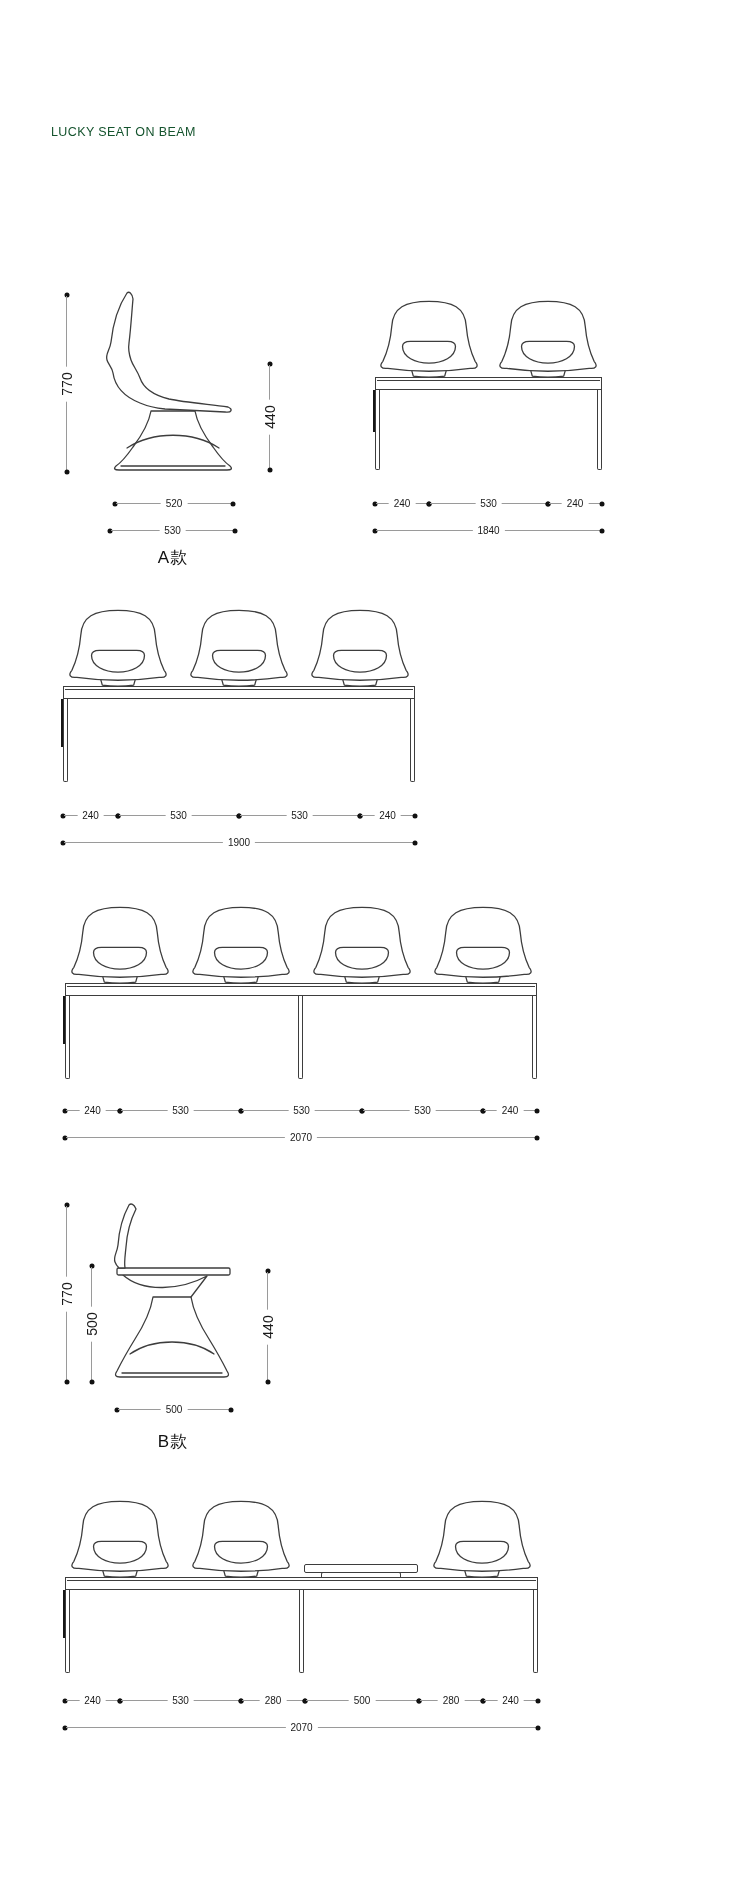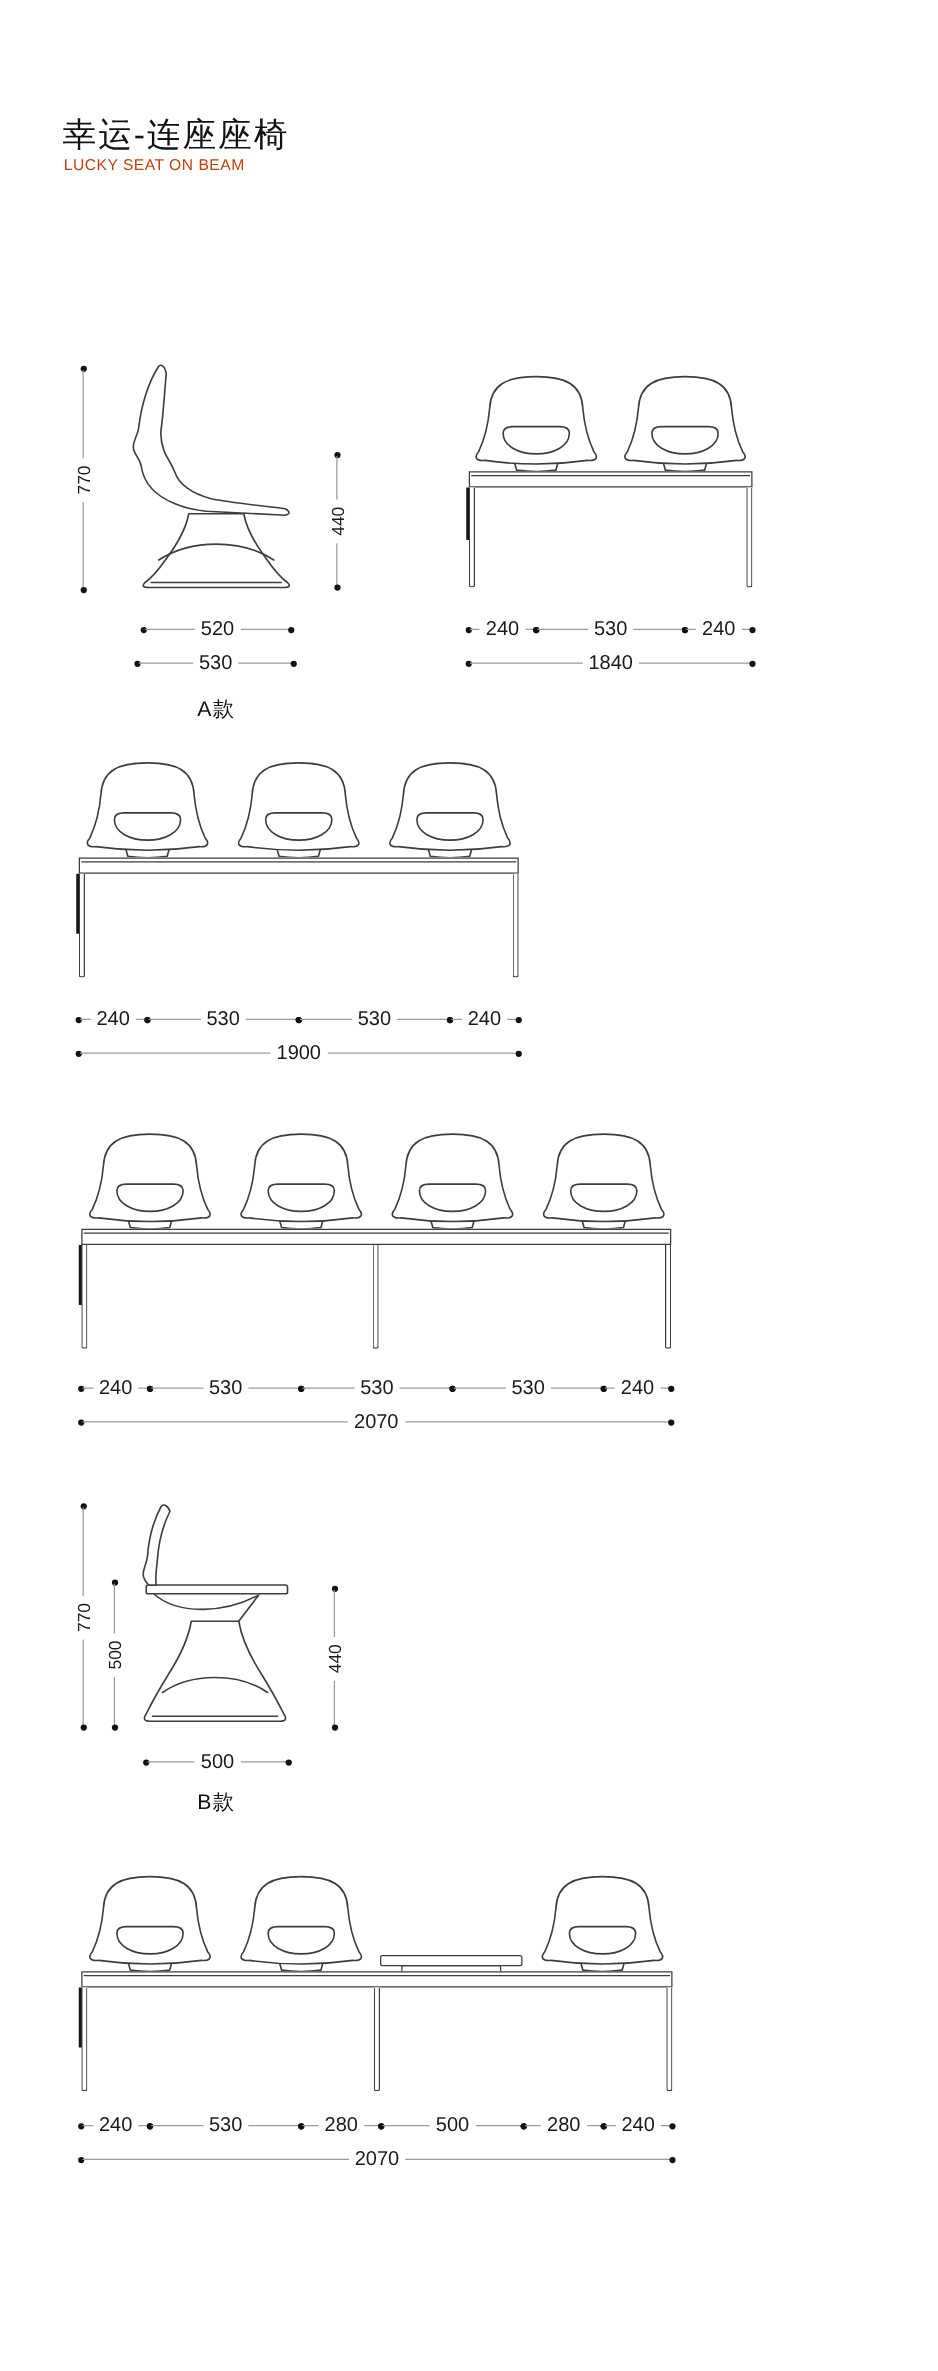--- a/index.html
+++ b/index.html
@@ -1,28 +1,28 @@
 <!DOCTYPE html>
 <html><head>
 <meta charset="utf-8">
 <style>
   html,body{margin:0;padding:0;background:#fff;}
   .page{position:relative;width:750px;height:1897px;background:#ffffff;overflow:hidden;
         font-family:"Liberation Sans","DejaVu Sans",sans-serif;color:#1a1a1a;}
   .title{position:absolute;left:50px;top:90px;font-size:27px;letter-spacing:1.5px;color:#111;}
-  .subtitle{position:absolute;left:51px;top:125px;font-size:12.5px;letter-spacing:.4px;color:#c2410c;}
+  .subtitle{position:absolute;left:51px;top:125px;font-size:12.5px;letter-spacing:.4px;color:#14532d;}
 
   
   .hdim{position:absolute;height:12px;}
   .hdim .hline{position:absolute;left:1px;right:1px;top:5px;border-top:1px solid #9a9a9a;}
   .dot{position:absolute;width:5px;height:5px;border-radius:50%;background:#111;}
   .hdim .dot{top:6px;transform:translate(-50%,-50%);}
   .hdim .dot.l{left:0;} .hdim .dot.r{left:100%;}
   .hdim .lbl{position:absolute;left:50%;top:6px;transform:translate(-50%,-50%);
-             background:#fff;padding:0 5px;font-size:16px;line-height:1;white-space:nowrap;}
+             background:#fff;padding:0 5px;font-size:10px;line-height:1;white-space:nowrap;}
   .vdim{position:absolute;width:12px;}
   .vdim .vline{position:absolute;top:1px;bottom:1px;left:5px;border-left:1px solid #9a9a9a;}
   .vdim .dot{left:5.5px;transform:translate(-50%,-50%);}
   .vdim .dot.t{top:0;} .vdim .dot.b{top:100%;}
   .vdim .lbl{position:absolute;left:6px;top:50%;transform:translate(-50%,-50%) rotate(-90deg);
              background:#fff;padding:0 6px;font-size:14px;line-height:1;white-space:nowrap;}
 
   
   .unit{position:absolute;}
   .seat{position:absolute;overflow:visible;}
@@ -45,21 +45,20 @@
   <svg width="0" height="0" style="position:absolute" aria-hidden="true">
     <defs>
       <symbol id="sym-seat" viewBox="0 0 104 92">
         <path class="fl" vector-effect="non-scaling-stroke" d="M34,83 L70,83 L68,91 Q52,93.5 36,91 Z"></path>
         <path class="fl" vector-effect="non-scaling-stroke" d="M10,82 C3,83 1,79 5,74 C10,62 13,47 14,34 C15,12 28,5 52,5 C76,5 89,12 90,34 C91,47 94,62 99,74 C103,79 101,83 94,82 C66,86.5 38,86.5 10,82 Z"></path>
         <path class="fl" vector-effect="non-scaling-stroke" d="M25,57 Q25,51 33,51 L71,51 Q79,51 79,57 C79,69 66,76 52,76 C38,76 25,69 25,57 Z"></path>
       </symbol>
     </defs>
   </svg>
 
-  <div class="title">幸运-连座座椅</div>
   <div class="subtitle">LUCKY SEAT ON BEAM</div>
 
   <div class="vdim" style="left:61px;top:295px;height:177px;">
     <span class="dot t"></span>
     <span class="vline"></span>
     <span class="lbl">770</span>
     <span class="dot b"></span>
   </div>
 
   <svg class="seat" style="left:95px;top:291px;" width="140" height="182" viewBox="0 0 140 182">
@@ -81,21 +80,21 @@
       <span class="hline"></span>
     <span class="lbl">520</span>
     <span class="dot r"></span>
   </div>
   <div class="hdim" style="left:110px;top:525px;width:125px;">
     <span class="dot l"></span>
       <span class="hline"></span>
     <span class="lbl">530</span>
     <span class="dot r"></span>
   </div>
-  <div class="variant-label" style="left:108px;top:546px;width:130px;margin-top:10px;">A款</div>
+  <div class="variant-label" style="left:108px;top:546px;width:130px;">A款</div>
 
   <div class="unit" style="left:375px;top:297px;width:227px;height:176px;">
     <svg class="seat" style="left:3px;top:0;" width="102" height="80" viewBox="0 0 104 92" preserveAspectRatio="none">
         <use href="#sym-seat"></use>
       </svg>
     <svg class="seat" style="left:122px;top:0;" width="102" height="80" viewBox="0 0 104 92" preserveAspectRatio="none">
         <use href="#sym-seat"></use>
       </svg>
     <div class="beam" style="left:0;top:80px;width:227px;height:13px;"></div>
     <div class="legdark" style="left:-2px;top:93px;height:42px;"></div>

